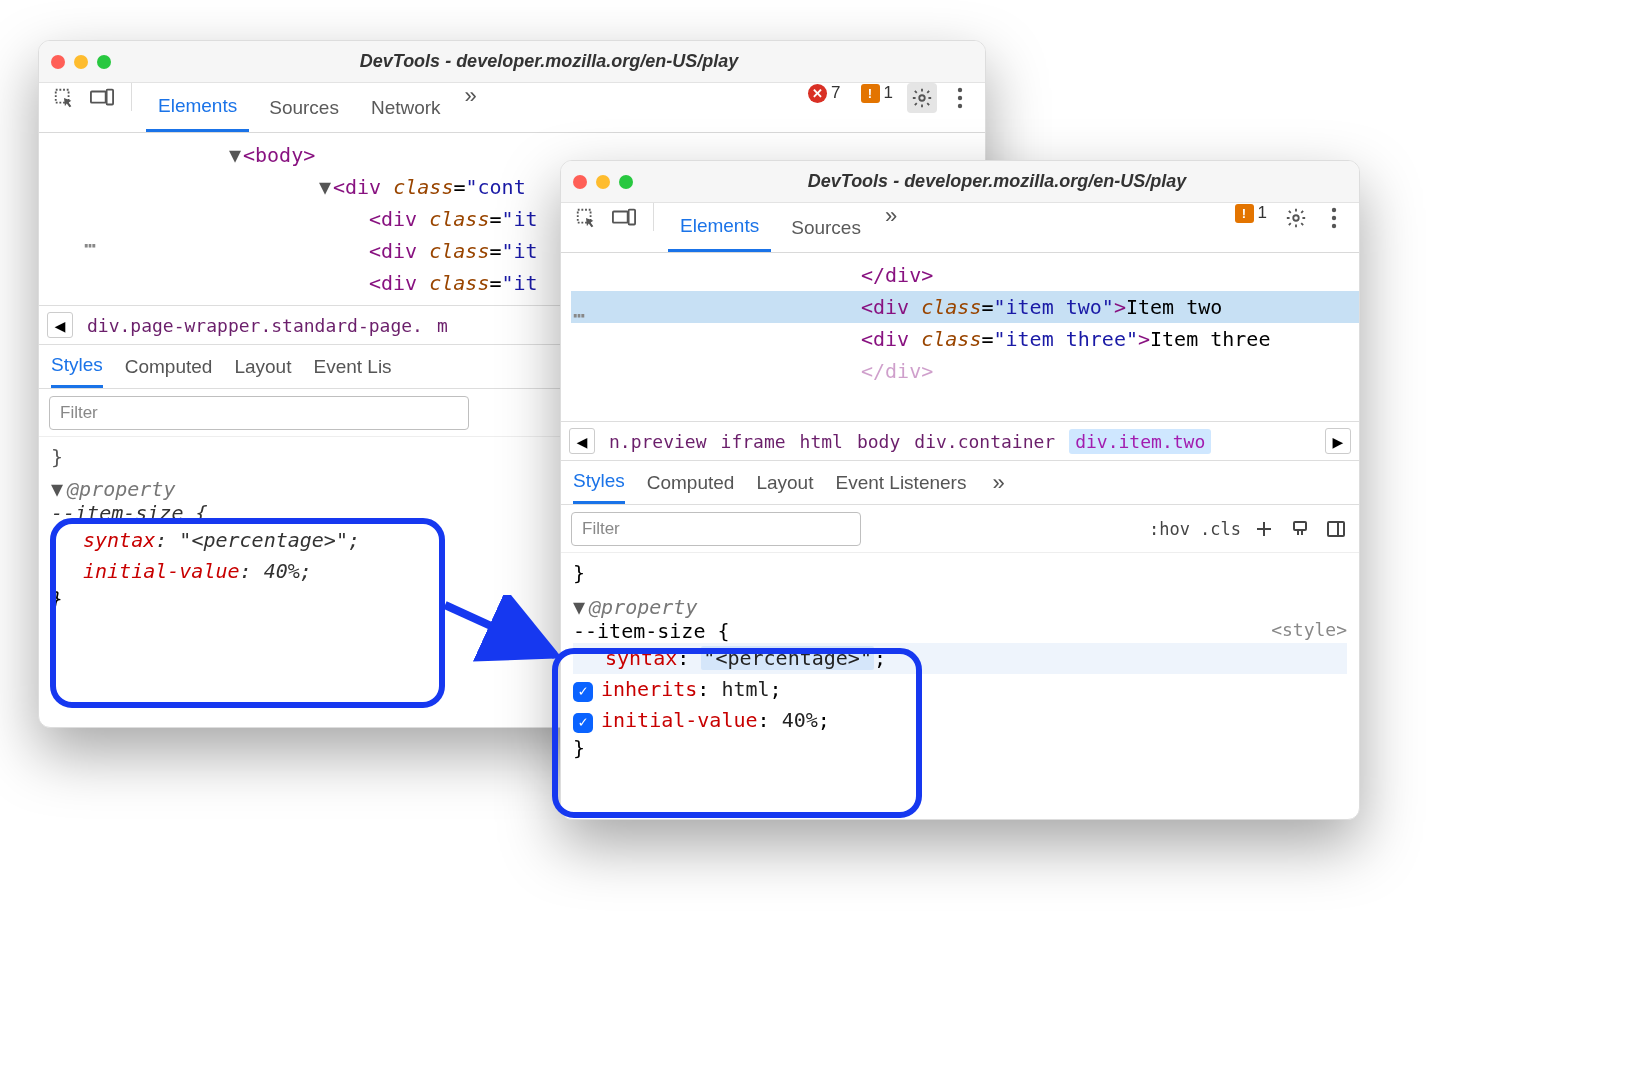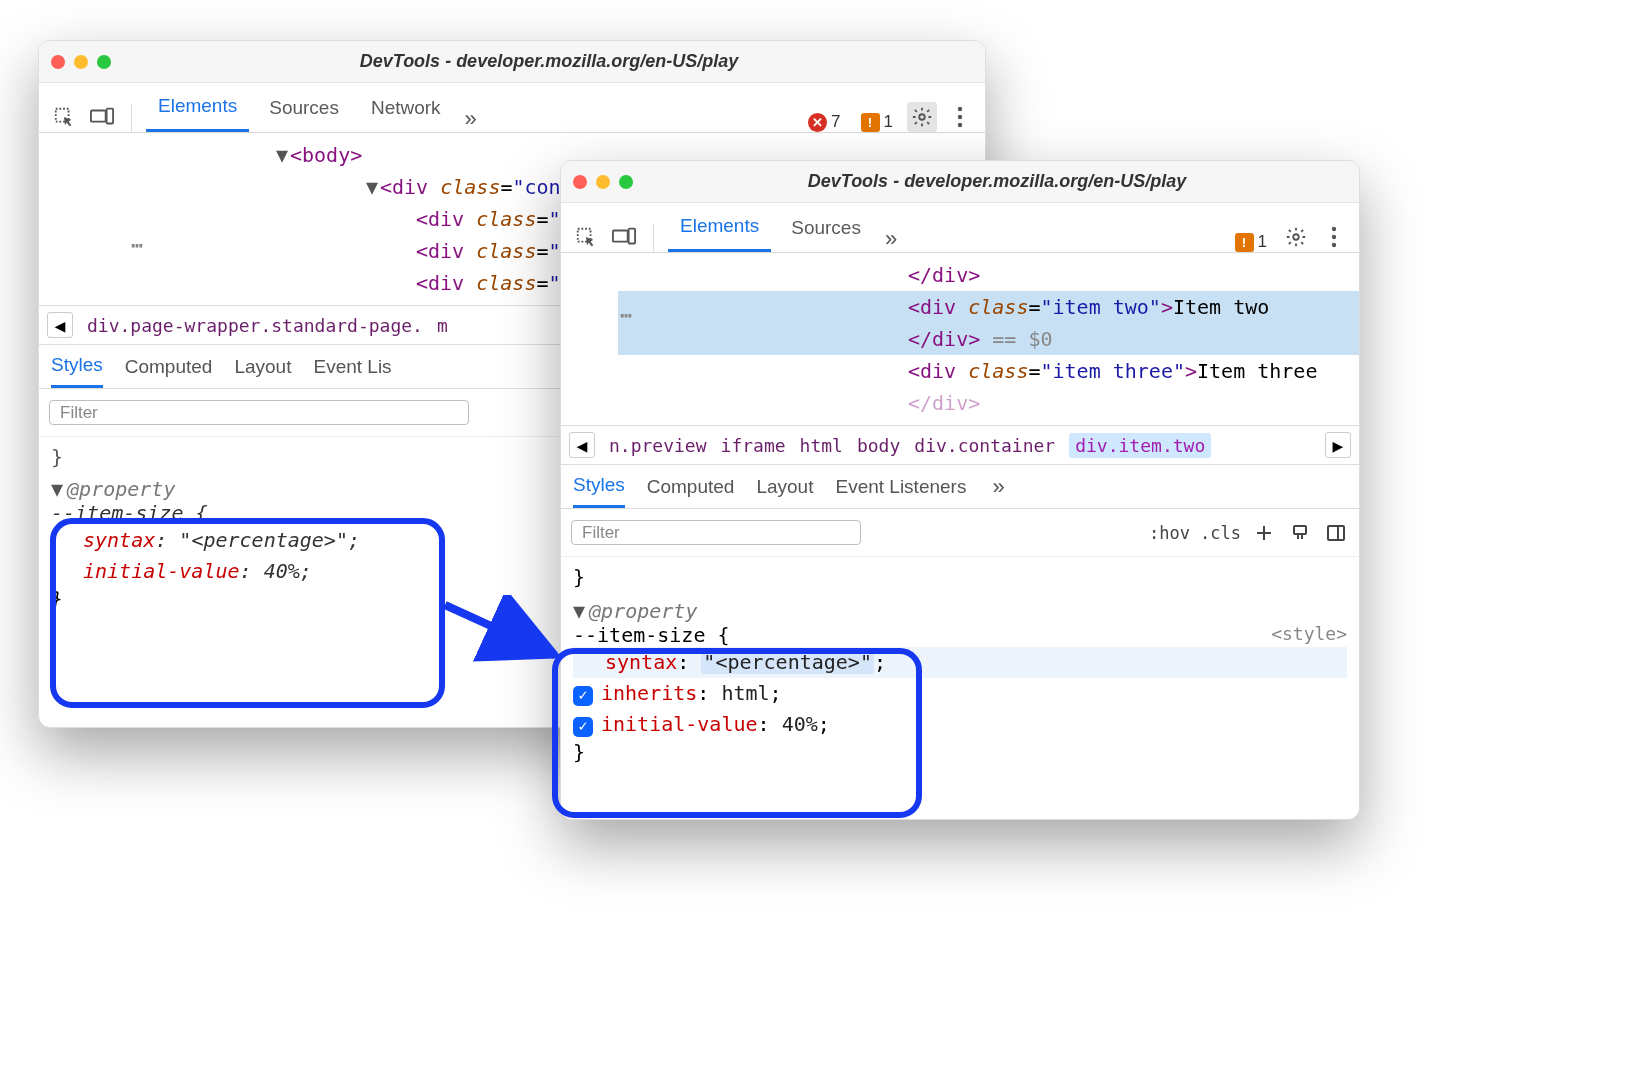--- a/index.html
+++ b/index.html
@@ -38,21 +38,21 @@
   .traffic { display: flex; gap: 9px; margin-right: 14px; }
   .dot { width: 14px; height: 14px; border-radius: 50%; }
   .dot.red { background: #ff5f57; }
   .dot.yellow { background: #febc2e; }
   .dot.green { background: #28c840; }
   .title { flex: 1; text-align: center; font-weight: 600; color: #333; font-size: 18px; font-style: italic; }
 
   .toolbar {
     height: 50px;
     display: flex;
-    align-items: flex-end;
+    align-items: flex-start;
     border-bottom: 1px solid #d9d9d9;
     padding: 0 10px;
     gap: 8px;
     font-size: 19px;
     flex-shrink: 0;
   }
   .icon-btn { width: 30px; height: 30px; display:flex; align-items:center; justify-content:center; color:#5a5a5a; cursor:pointer; border-radius:4px; }
   .icon-btn.active-bg { background:#e5e5e5; }
   .tab { padding: 0 12px; height: 100%; display:flex; align-items:center; color:#5a5a5a; cursor:pointer; }
   .tab.active { color:#1a73e8; border-bottom: 3px solid #1a73e8; font-weight:500; }
@@ -65,21 +65,20 @@
   .sq.warn{background:#e37400;}
 
   .dom {
     font-family: Menlo, Consolas, monospace;
     font-size: 20px;
     padding: 6px 0 6px 10px;
     flex-shrink: 0;
     overflow: hidden;
     white-space: nowrap;
     line-height: 1.6;
-    margin-left: 47px;
   }
   .tagc{color:#881280;}
   .attr{color:#994500;font-style:italic;}
   .valc{color:#1a1aa6;}
   .domnode{white-space:nowrap;}
   .caret{color:#555;display:inline-block;width:14px;}
   .dom .ellipsis-row{position:absolute; left:45px; color:#888; font-weight:700; letter-spacing:1px;}
   .win2 .dom .ellipsis-row{left:562px;}
   .sel-line{background:#c7e0f4;}
   .gray-eq{color:#888;}
@@ -87,21 +86,21 @@
   .crumbrow{height:40px; border-top:1px solid #ddd; border-bottom:1px solid #ddd; display:flex; align-items:center; font-family:Menlo,Consolas,monospace; font-size:18px; padding:0 8px; gap:14px; flex-shrink:0; overflow:hidden;}
   .crumbbtn{border:1px solid #ccc; width:26px;height:26px; display:flex;align-items:center;justify-content:center;border-radius:3px;cursor:pointer;background:#fff;}
   .crumb{color:#6b1f6b; cursor:pointer; white-space:nowrap;}
   .crumb.active{background:#cfe7ff; color:#a21caf; padding:2px 6px; border-radius:3px;}
 
   .subtabs{height:44px; display:flex; align-items:center; padding:0 12px; gap:22px; font-size:19px; border-bottom:1px solid #ddd; flex-shrink:0;}
   .subtab{color:#555; height:100%; display:flex;align-items:center; cursor:pointer;}
   .subtab.active{color:#1a73e8; border-bottom:3px solid #1a73e8; font-weight:500;}
 
   .tools{height:48px; display:flex; align-items:center; padding:6px 10px; gap:10px; border-bottom:1px solid #eee; flex-shrink:0;}
-  .filterbox{flex:1; max-width:420px; height:25px; border:1px solid #bfbfbf; border-radius:4px; padding:0 10px; font-size:17px; color:#888; display:flex; align-items:center;}
+  .filterbox{flex:1; max-width:420px; height:34px; border:1px solid #bfbfbf; border-radius:4px; padding:0 10px; font-size:17px; color:#888; display:flex; align-items:center;}
   .tool-txt{font-family:Menlo,Consolas,monospace; font-size:17px; color:#444; cursor:pointer;}
   .tool-icon{width:26px;height:26px;display:flex;align-items:center;justify-content:center;color:#444;cursor:pointer;}
 
   .stylespane{flex:1; overflow:hidden; font-family:Menlo,Consolas,monospace; font-size:20px; padding:8px 12px;}
   .atprop{color:#777;font-style:italic;}
   .stylespane .expand{color:#555;margin-right:4px;}
   .prop{color:#c80000;font-style:italic;}
   .propv{color:#333;font-style:italic;}
   .plainprop{color:#c80000;}
   .plainv{color:#222;}
@@ -254,21 +253,20 @@
           <circle cx="3" cy="11" r="2.2" fill="#555"></circle>
           <circle cx="3" cy="19" r="2.2" fill="#555"></circle>
         </svg>
     </div>
   </div>
 
   <div class="dom" style="position:relative; min-height:168px;">
     <div class="domnode" style="padding-left:290px;"><span class="tagc">&lt;/div&gt;</span></div>
     <div class="ellipsis-row" style="top:46px;left:12px;">⋯</div>
     <div class="domnode sel-line" style="padding-left:290px;"><span class="tagc">&lt;div</span> <span class="attr">class</span>=<span class="valc">"item two"</span><span class="tagc">&gt;</span><span>Item two</span></div>
-    <div class="domnode sel-line" style="padding-left:290px;"><span class="tagc">&lt;/div&gt;</span> <span class="gray-eq">== $0</span></div>
     <div class="domnode" style="padding-left:290px;"><span class="tagc">&lt;div</span> <span class="attr">class</span>=<span class="valc">"item three"</span><span class="tagc">&gt;</span><span>Item three</span></div>
     <div class="domnode" style="padding-left:290px;opacity:.4;"><span class="tagc">&lt;/div&gt;</span></div>
   </div>
 
   <div class="crumbrow">
     <div class="crumbbtn">◀</div>
     <div class="crumb">n.preview</div>
     <div class="crumb">iframe</div>
     <div class="crumb">html</div>
     <div class="crumb">body</div>

